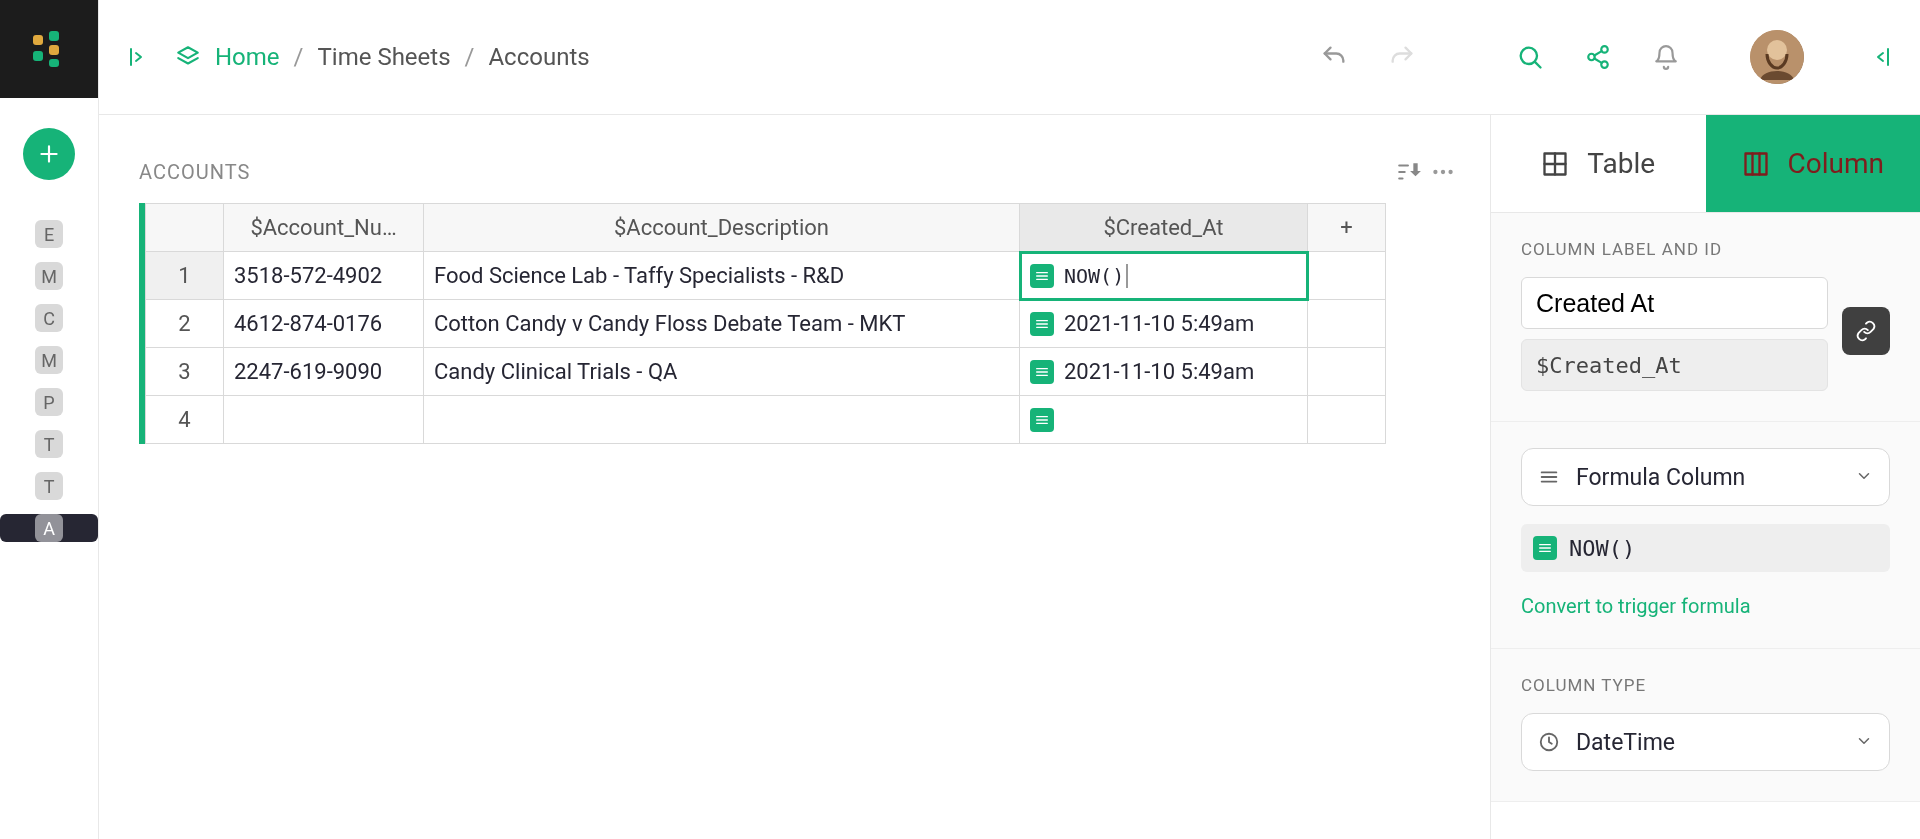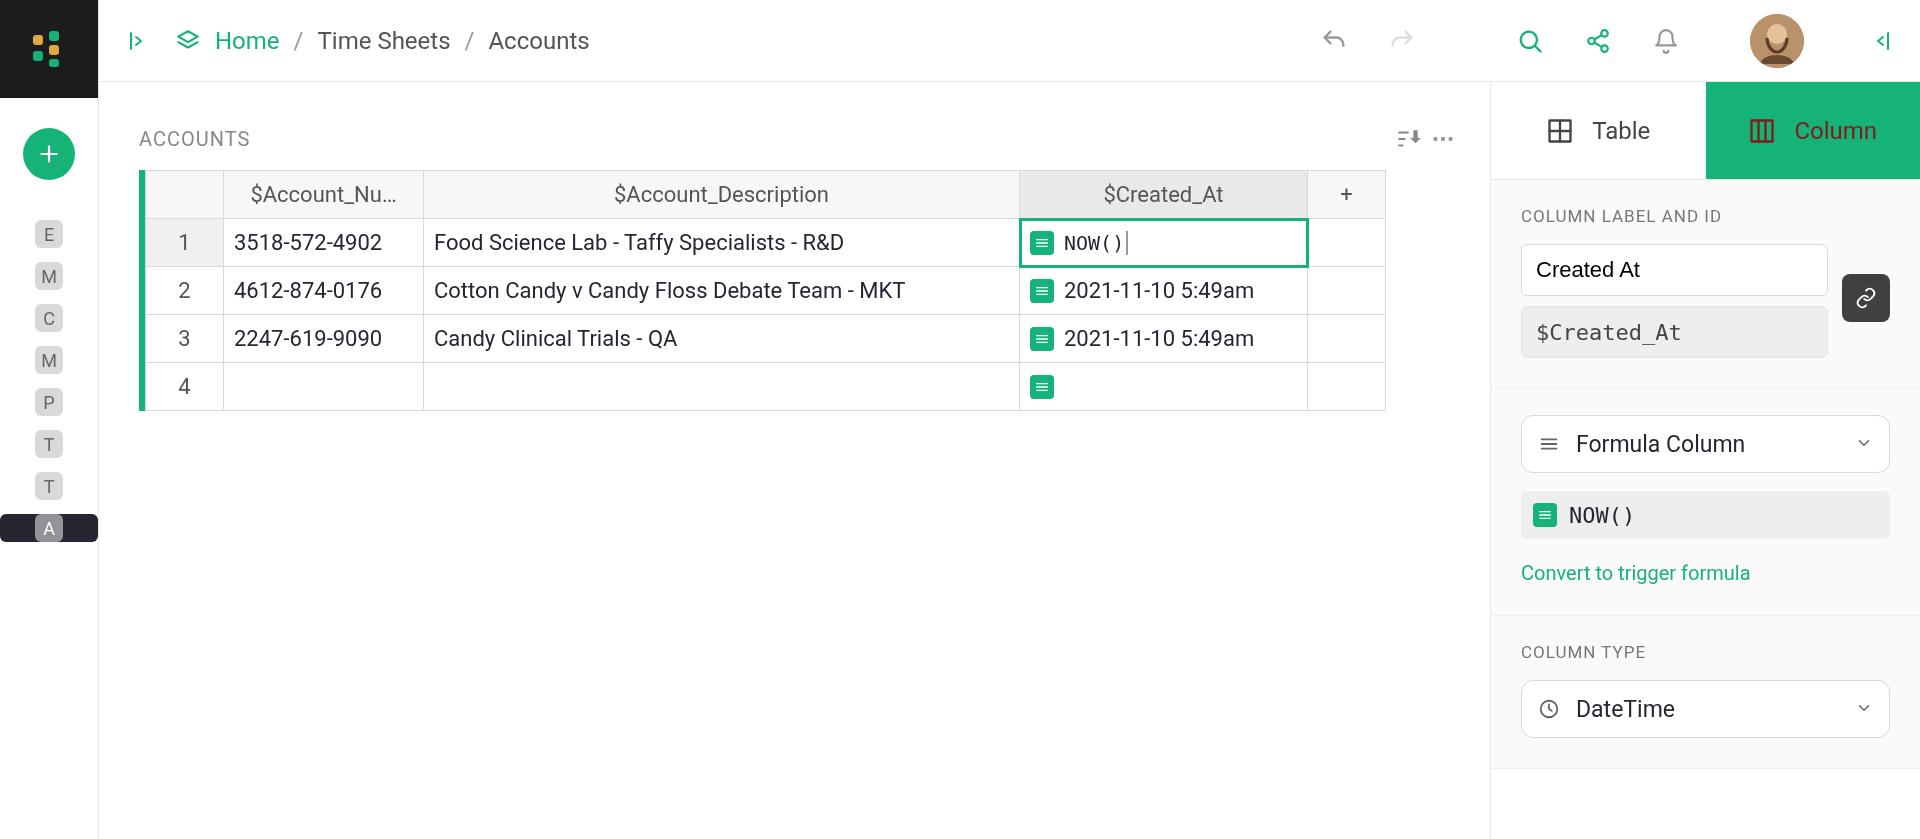--- a/index.html
+++ b/index.html
@@ -9,21 +9,21 @@
   .app { display: flex; width: 100%; height: 100%; }
   .leftbar { width: 98px; background: #fff; display: flex; flex-direction: column; align-items: center; }
   .logo-box { width: 100%; height: 98px; background: #1c1c1c; display: flex; align-items: center; justify-content: center; }
   .add-button { width: 52px; height: 52px; border-radius: 50%; background: #16b378; color: #fff; display: flex; align-items: center; justify-content: center; margin-top: 30px; margin-bottom: 40px; cursor: pointer; }
   .page-list { display: flex; flex-direction: column; gap: 14px; align-items: center; width: 100%; }
   .page-chip { width: 28px; height: 28px; border-radius: 6px; background: #d9d9d9; color: #666; font-size: 18px; display: flex; align-items: center; justify-content: center; font-weight: 400; }
   .page-chip.active-wrap { width: 100%; background: #262633; padding: 12px 0; display: flex; justify-content: center; }
   .page-chip.active-wrap .page-chip-inner { width: 28px; height: 28px; border-radius: 6px; background: #929299; color: #fff; font-size: 18px; display:flex; align-items:center; justify-content:center; }
 
   .main { flex: 1; display: flex; flex-direction: column; border-left: 1px solid #e8e8e8; }
-  .topbar { height: 82px; display: flex; align-items: center; padding: 0 24px; gap: 20px; border-bottom: 1px solid #e8e8e8; }
+  .topbar { height: 115px; display: flex; align-items: center; padding: 0 24px; gap: 20px; border-bottom: 1px solid #e8e8e8; }
   .crumb { display: flex; align-items: center; gap: 14px; font-size: 24px; }
   .crumb a { color: #16b378; text-decoration: none; }
   .crumb .sep { color: #999; }
   .crumb .seg { color: #555; }
   .topbar-spacer { flex: 1; }
   .topbar .iconbtn { width: 48px; height: 48px; display: flex; align-items: center; justify-content: center; color: #999; cursor: pointer; }
   .topbar .iconbtn.green { color: #16b378; }
   .avatar { width: 54px; height: 54px; border-radius: 50%; background: linear-gradient(135deg,#caa07a,#8a6a4a); overflow: hidden; display:flex; align-items:center; justify-content:center; font-size:12px; color:#fff; }
 
   .workspace { flex: 1; display: flex; }
@@ -52,26 +52,26 @@
   .fbadge { width: 24px; height: 24px; background: #16b378; border-radius: 4px; display:flex; align-items:center; justify-content:center; }
   .fbadge svg { stroke: #fff; }
   .cell-editing { outline: 3px solid #16b378; outline-offset: -2px; background: #fff; }
   .cell-editing .formula { font-family: ui-monospace, Menlo, Consolas, monospace; font-size: 20px; }
   .cursor-blink { border-right: 2px solid #999; padding-right: 2px; animation: blink 1s steps(1) infinite; }
   @keyframes blink { 50% { border-color: transparent; } }
 
   
   .rightpanel { width: 430px; border-left: 1px solid #e8e8e8; display: flex; flex-direction: column; background: #fff; }
   .rp-tabs { height: 98px; display: flex; border-bottom: 1px solid #e8e8e8; }
-  .rp-tab { flex: 1; display: flex; align-items: center; justify-content: center; gap: 18px; font-size: 24px; color: #444; cursor: pointer; }
+  .rp-tab { flex: 1; display: flex; align-items: center; justify-content: center; gap: 18px; font-size: 28px; color: #444; cursor: pointer; }
   .rp-tab.active { background: #16b378; color: #7f1d1d; }
   .rp-body { flex: 1; overflow-y: auto; }
   .rp-section { padding: 26px 30px 30px 30px; border-bottom: 1px solid #eee; background: #fafafa; }
   .rp-heading { font-size: 17px; letter-spacing: 1px; color: #777; margin-bottom: 18px; font-weight: 400; }
-  .rp-input { width: 100%; height: 52px; border: 1px solid #d9d9d9; border-radius: 6px; background: #fff; font-size: 22px; padding: 0 14px; }
+  .rp-input { width: 100%; height: 52px; border: 1px solid #d9d9d9; border-radius: 6px; background: #fff; font-size: 25px; padding: 0 14px; }
   .rp-id { flex:1; height: 52px; border: 1px solid #e3e3e3; border-radius: 6px; background: #eeeeee; font-family: ui-monospace, Menlo, Consolas, monospace; font-size: 22px; color:#444; display:flex; align-items:center; padding:0 14px; }
   .rp-link-btn { width: 48px; height: 48px; border-radius: 8px; background: #404040; color: #fff; display:flex; align-items:center; justify-content:center; cursor:pointer; position:relative; top:-28px; }
   .rp-select { width: 100%; height: 58px; border: 1px solid #d9d9d9; border-radius: 12px; background: #fff; font-size: 23px; padding: 0 16px; display:flex; align-items:center; gap:16px; cursor:pointer; }
   .rp-select .chev { margin-left: auto; color: #666; }
   .rp-formula-box { width: 100%; min-height: 48px; border-radius: 6px; background: #eeeeee; display:flex; align-items:center; gap:12px; padding: 8px 12px; margin-top: 18px; font-family: ui-monospace, Menlo, Consolas, monospace; font-size:22px; }
   .rp-trigger-link { margin-top: 22px; font-size: 20px; color: #16b378; cursor: pointer; display:inline-block; }
   .collapse-icon { width:32px; height:48px; display:flex; align-items:center; justify-content:center; color:#16b378; cursor:pointer; }
 
   .stroke-icon { fill: none; stroke: currentColor; stroke-width: 2; stroke-linecap: round; stroke-linejoin: round; }
 </style>

